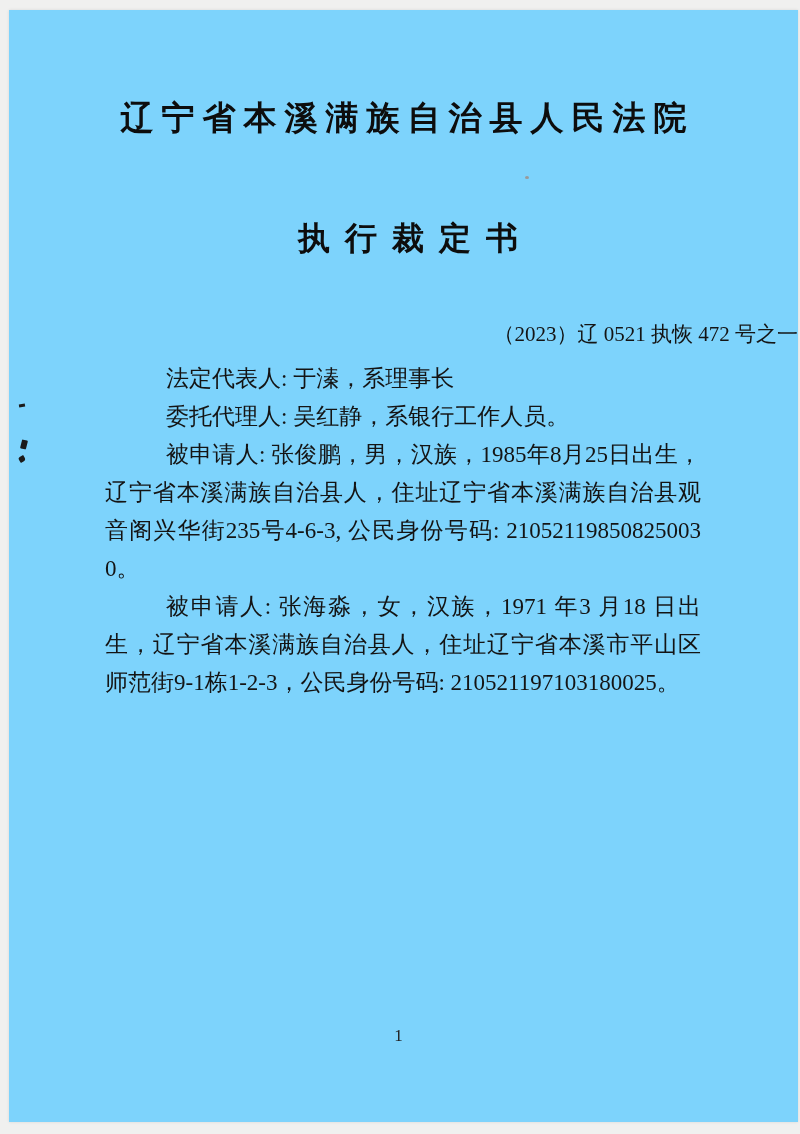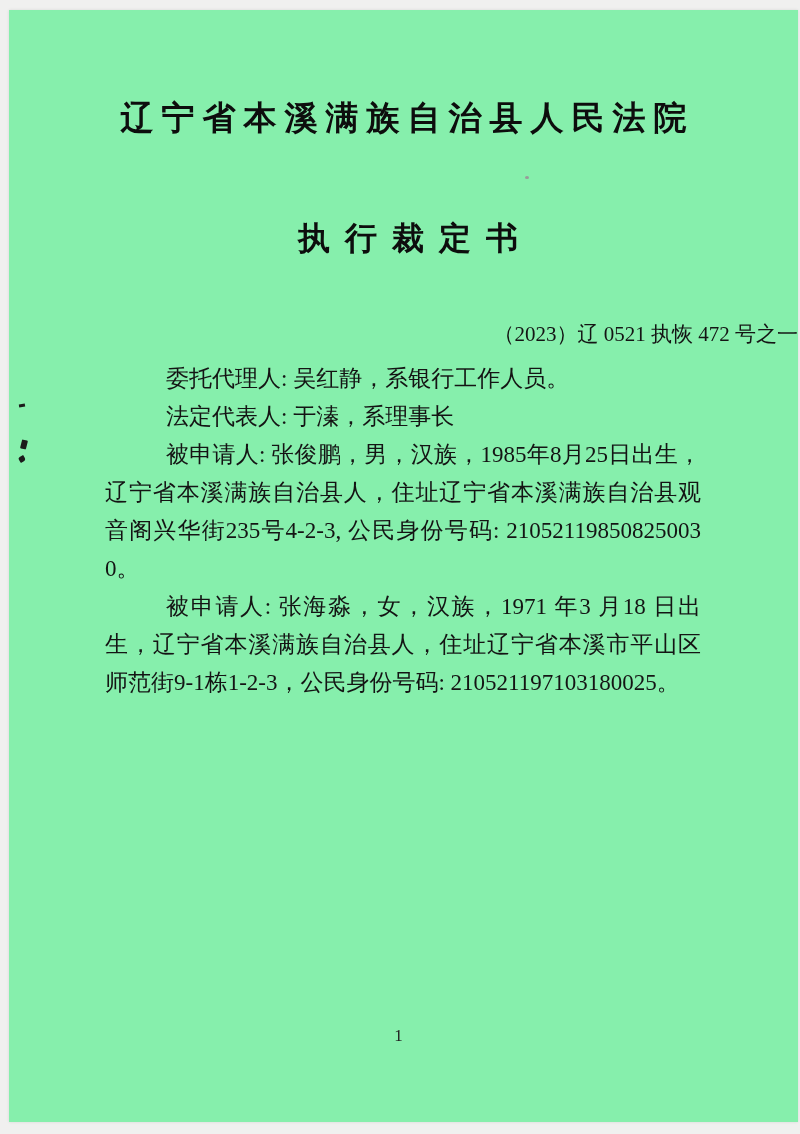--- a/index.html
+++ b/index.html
@@ -10,21 +10,21 @@
     background: #f0f0ef;
     overflow: hidden;
     font-family: "Liberation Serif", "DejaVu Serif", serif;
   }
   .page {
     position: absolute;
     left: 9px;
     top: 10px;
     right: 2px;
     bottom: 12px;
-    background: #86efac;
+    background: #7dd3fc;
     box-shadow: 0 0 3px rgba(0,0,0,0.10);
     color: #111111;
   }
   .court-title {
     margin: 86px 0 0 0;
     text-align: center;
     font-size: 33px;
     font-weight: 700;
     letter-spacing: 8px;
     padding-left: 8px; 
@@ -81,23 +81,23 @@
 
 <div class="page">
 
   <h1 class="court-title">辽宁省本溪满族自治县人民法院</h1>
 
   <h2 class="doc-title">执行裁定书</h2>
 
   <div class="case-number">（2023）辽 0521 执恢 472 号之一</div>
 
   <div class="doc-body">
+    <p>法定代表人: 于溱，系理事长</p>
     <p>委托代理人: 吴红静，系银行工作人员。</p>
-    <p>法定代表人: 于溱，系理事长</p>
-    <p>被申请人: 张俊鹏，男，汉族，1985年8月25日出生，辽宁省本溪满族自治县人，住址辽宁省本溪满族自治县观音阁兴华街235号4-2-3, 公民身份号码: 210521198508250030。</p>
+    <p>被申请人: 张俊鹏，男，汉族，1985年8月25日出生，辽宁省本溪满族自治县人，住址辽宁省本溪满族自治县观音阁兴华街235号4-6-3, 公民身份号码: 210521198508250030。</p>
     <p>被申请人: 张海淼，女，汉族，1971 年3 月18 日出生，辽宁省本溪满族自治县人，住址辽宁省本溪市平山区师范街9-1栋1-2-3，公民身份号码: 210521197103180025。</p>
   </div>
 
   <div class="page-number">1</div>
 
   <div class="ink-mark m1"></div>
   <div class="ink-mark m2"></div>
   <div class="ink-mark m3"></div>
   <div class="speck s1"></div>
 

